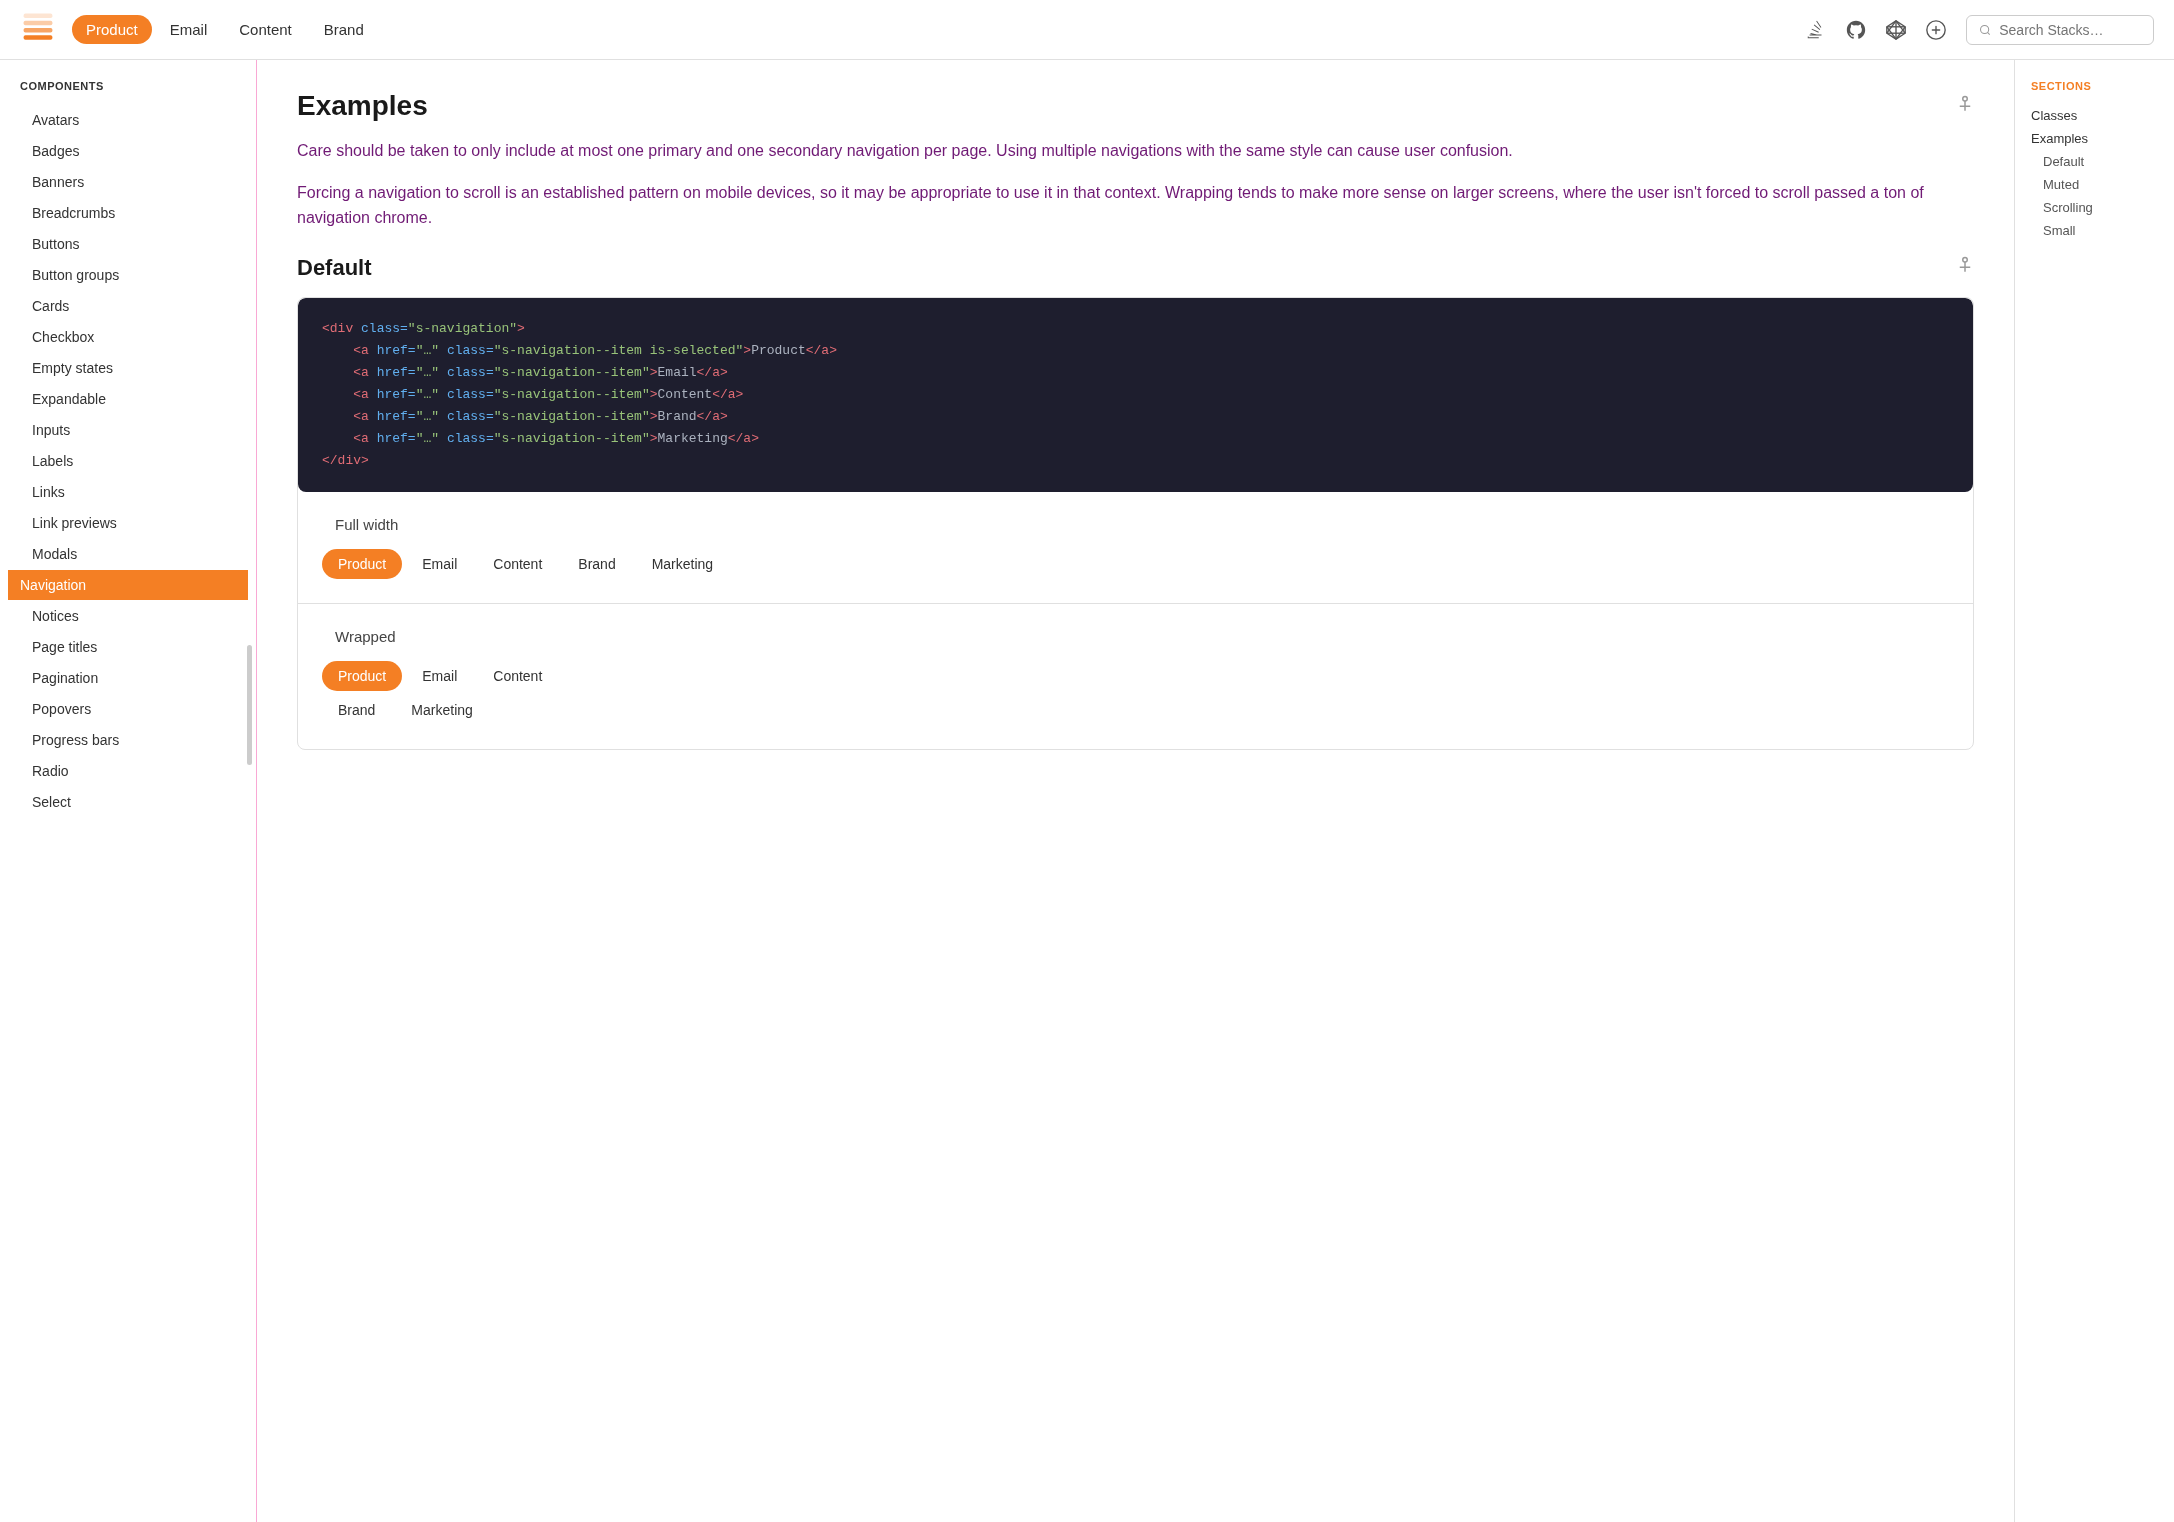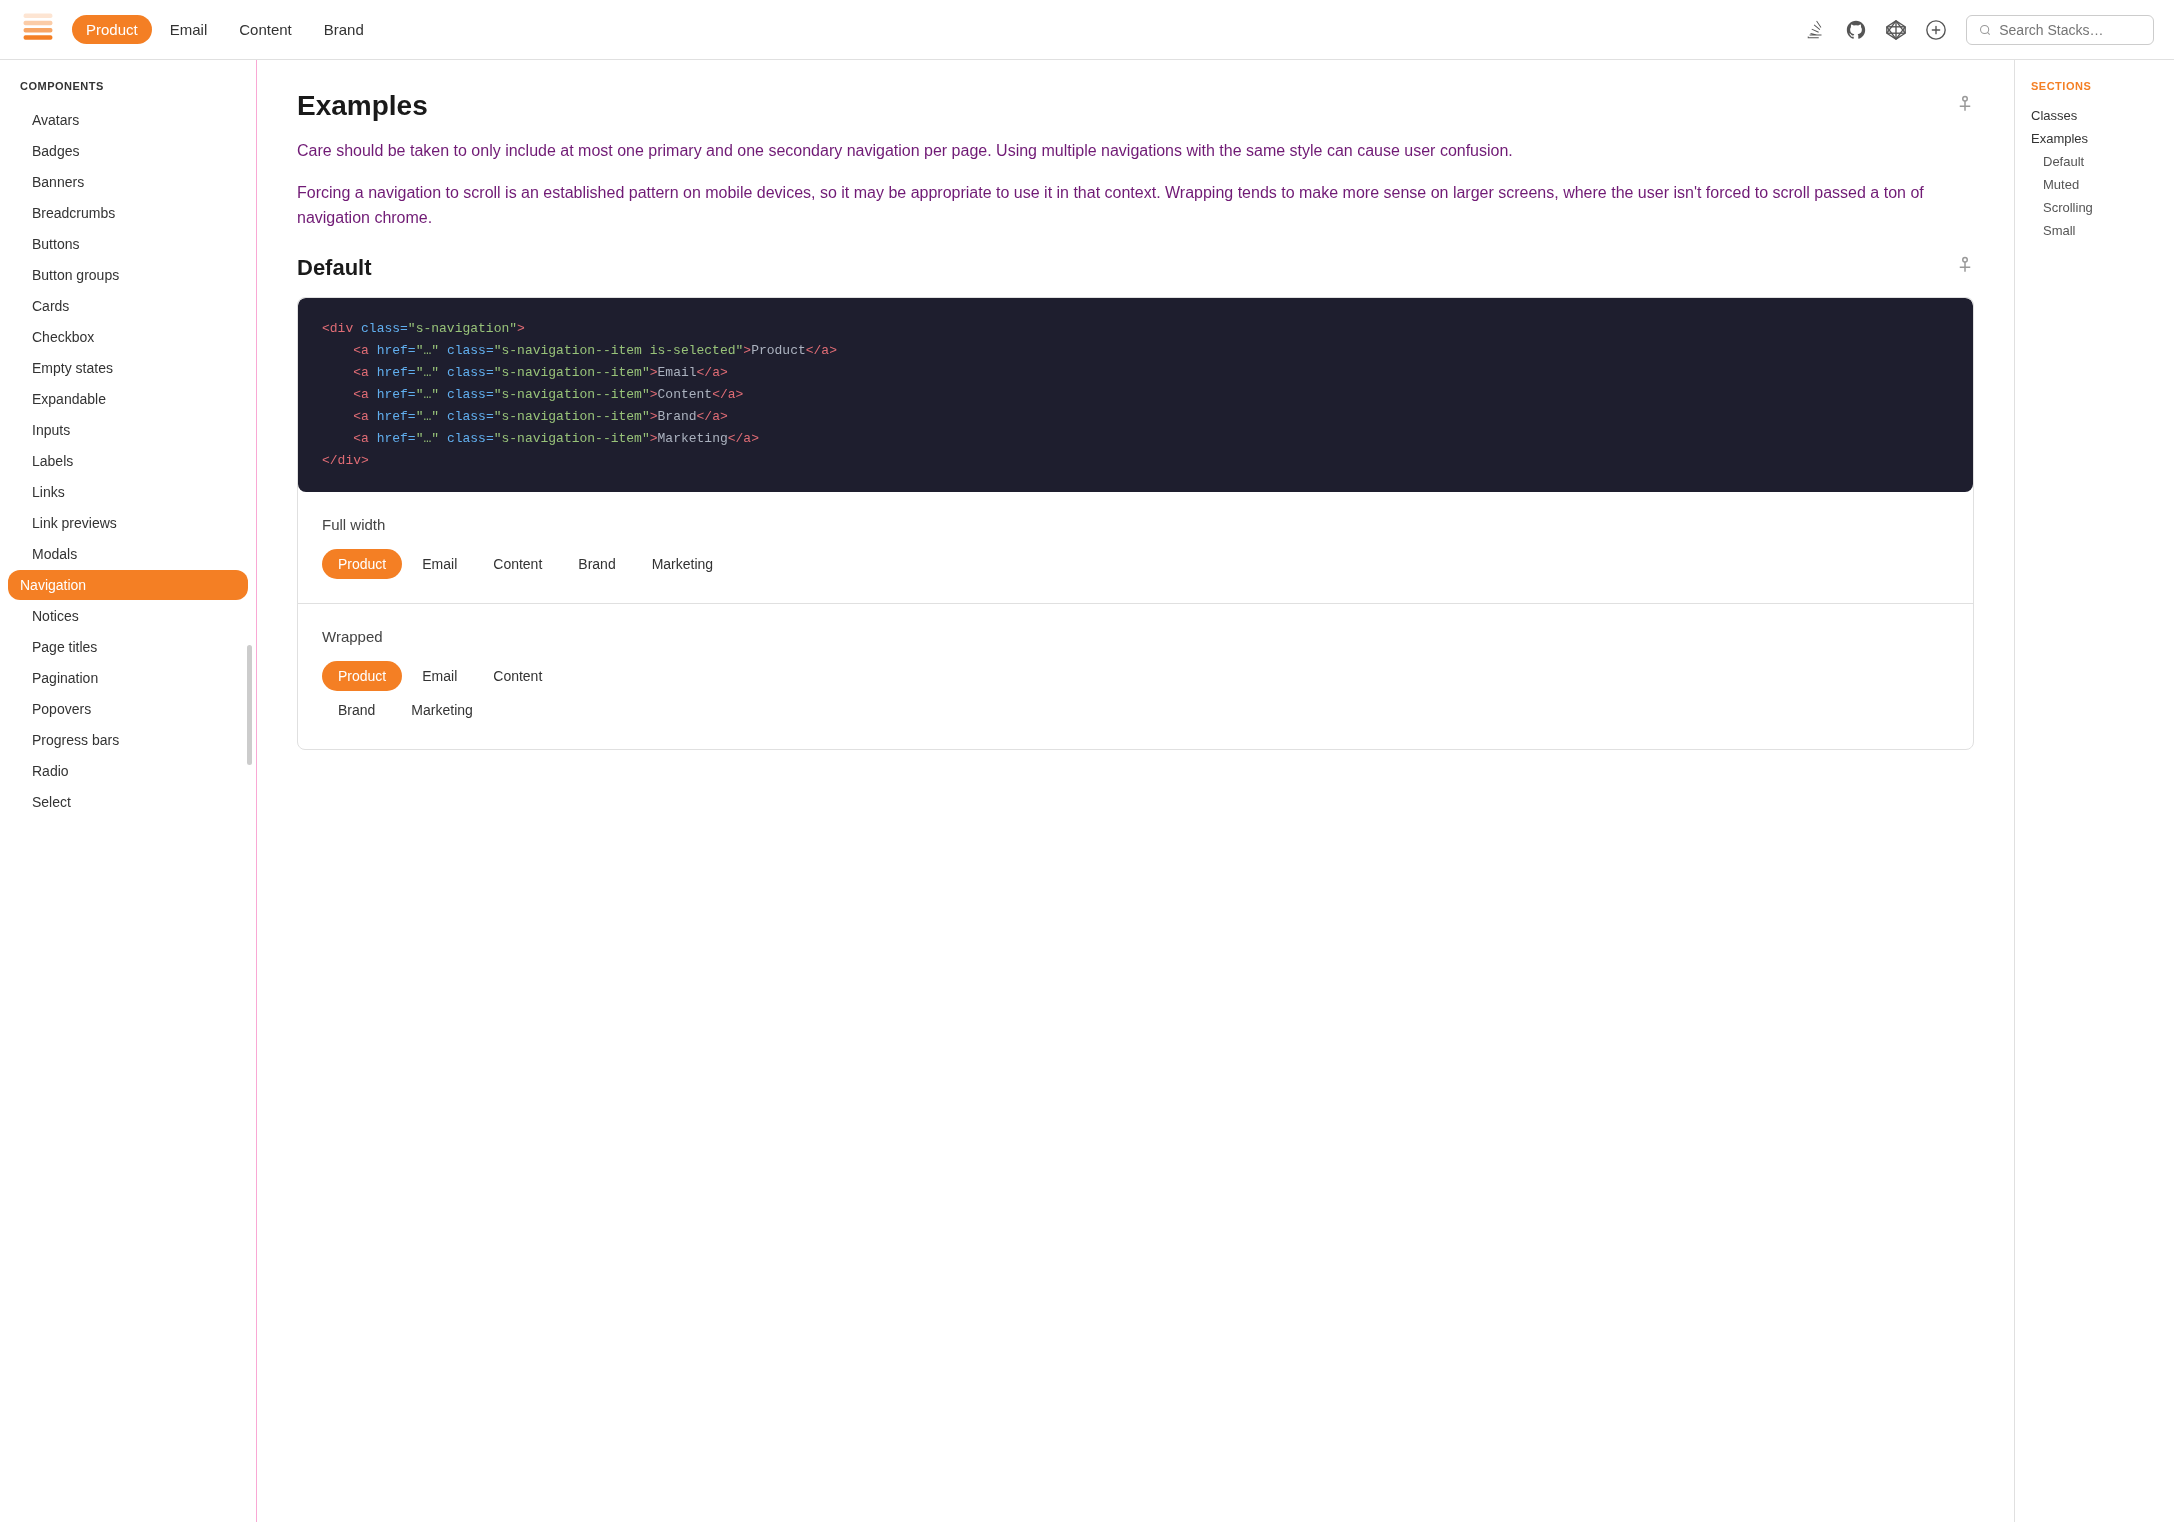--- a/index.html
+++ b/index.html
@@ -99,21 +99,21 @@
       padding: 7px 20px;
       cursor: pointer;
       color: #333;
       font-size: 14px;
       border-radius: 4px;
       margin: 1px 12px;
     }
     .sidebar-item.active {
       background: #f47f24;
       color: #fff;
-      border-radius: 12px;
+      border-radius: 0;
       margin: 1px 8px;
       padding: 7px 12px;
     }
     .sidebar-scrollbar {
       position: absolute;
       right: 4px;
       top: 40%;
       width: 5px;
       height: 120px;
       background: #ccc;
@@ -183,20 +183,21 @@
     }
     .demo-section {
       padding: 24px;
       border-bottom: 1px solid #e0e0e0;
     }
     .demo-section:last-child { border-bottom: none; }
     .demo-label {
       font-size: 15px;
       color: #444;
       margin-bottom: 16px;
+      margin-left: 13px;
     }
 
     
     .nav-demo {
       display: flex;
       align-items: center;
       gap: 4px;
       flex-wrap: wrap;
     }
     .nav-item-demo {

